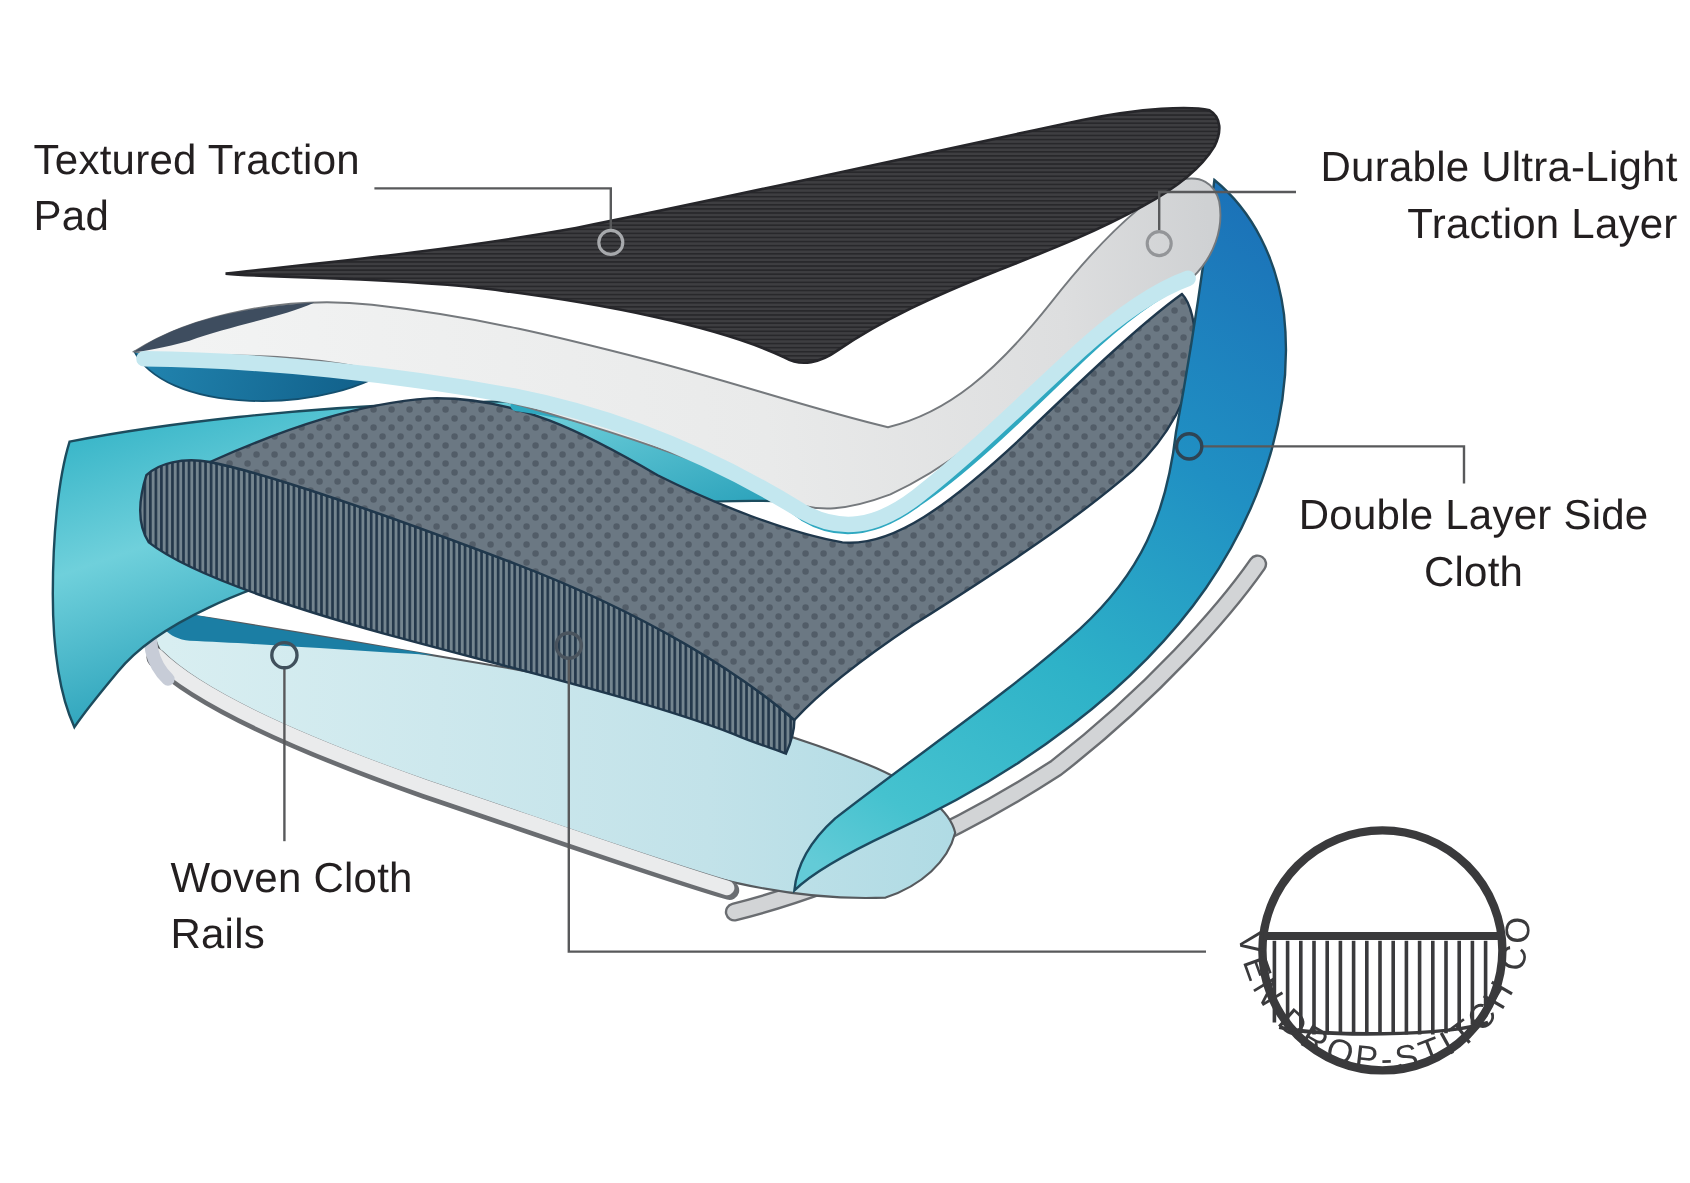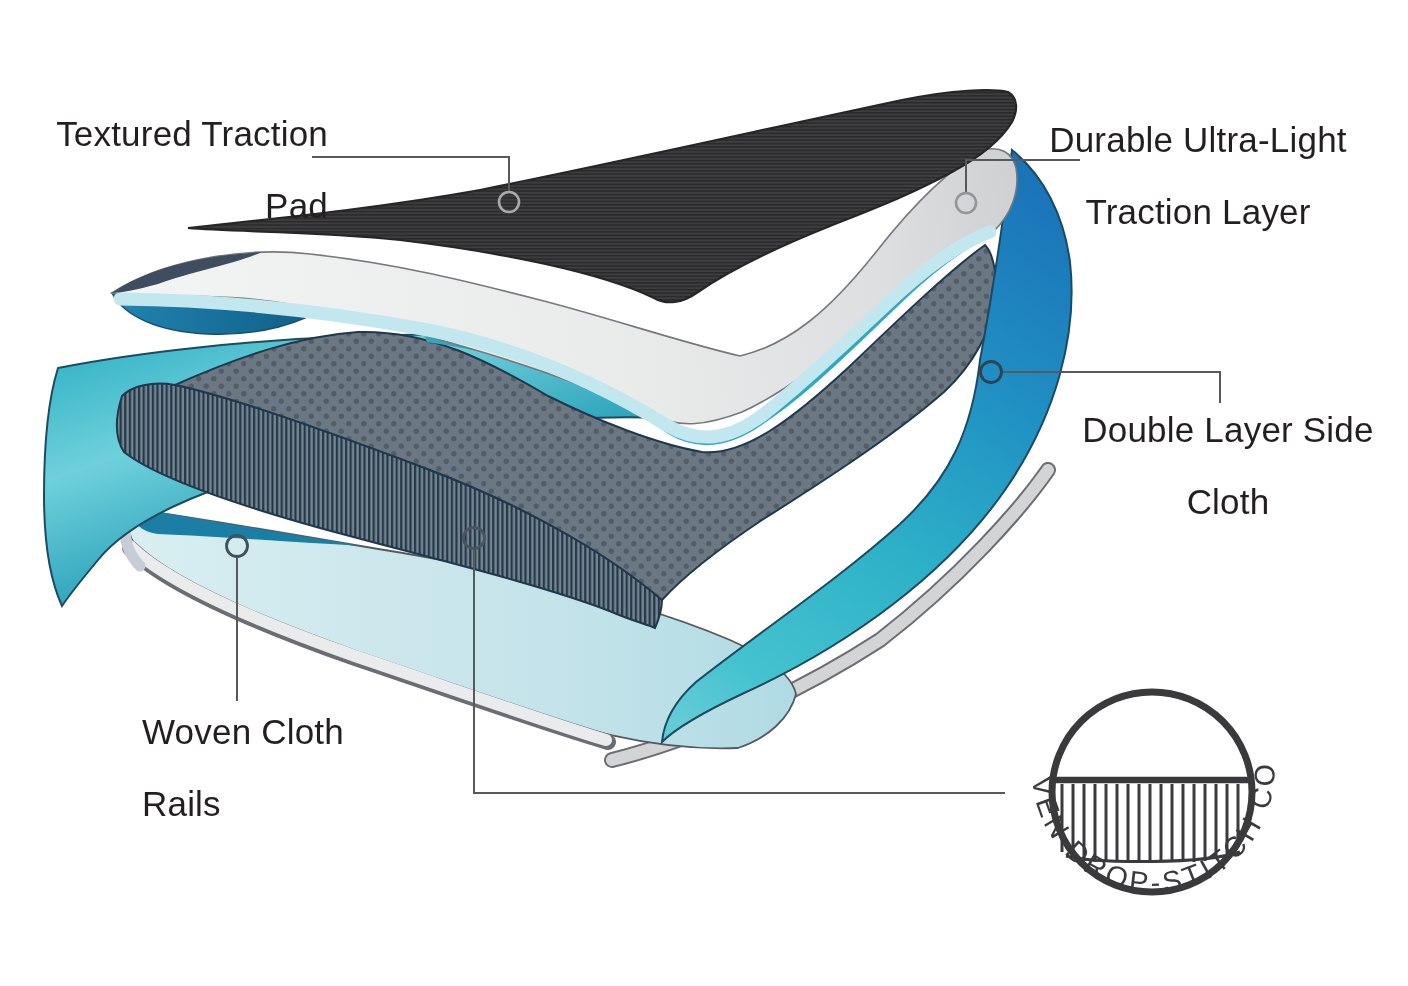--- a/index.html
+++ b/index.html
@@ -1,22 +1,22 @@
 <!DOCTYPE html>
 <html><head>
 <meta charset="utf-8">
 <style>
   html,body{margin:0;padding:0;background:#ffffff;}
   #stage{position:relative;width:1408px;height:986px;background:#fff;overflow:hidden;
          font-family:"Liberation Sans", sans-serif;}
   #art{position:absolute;left:0;top:0;width:1408px;height:986px;}
   .lbl{position:absolute;color:#231f20;font-size:35px;line-height:47px;letter-spacing:.2px;}
-  .lbl .l2{display:block;margin-top:25px;}
-  #lbl-traction{left:28px;top:110px;width:300px;text-align:right;}
-  #lbl-dropstitch{left:1028px;top:116px;width:340px;text-align:center;}
+  .lbl .l2{display:block;}
+  #lbl-traction{left:28px;top:110px;width:300px;text-align:left;}
+  #lbl-dropstitch{left:1058px;top:116px;width:340px;text-align:right;}
   #lbl-rails{left:1068px;top:406px;width:320px;text-align:center;}
   #lbl-base{left:142px;top:708px;width:260px;text-align:left;}
 </style>
 </head>
 <body>
 
 <div id="stage">
 
 <svg id="art" viewBox="0 0 1408 986" aria-hidden="true">
   <defs>

